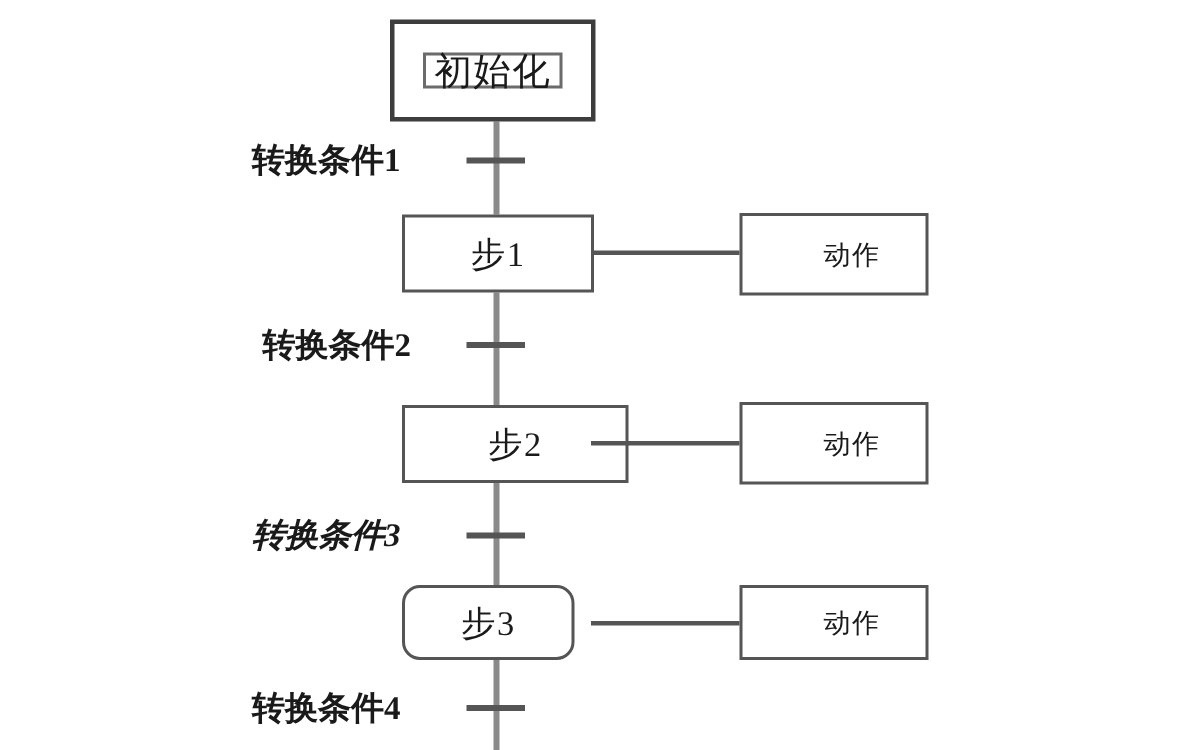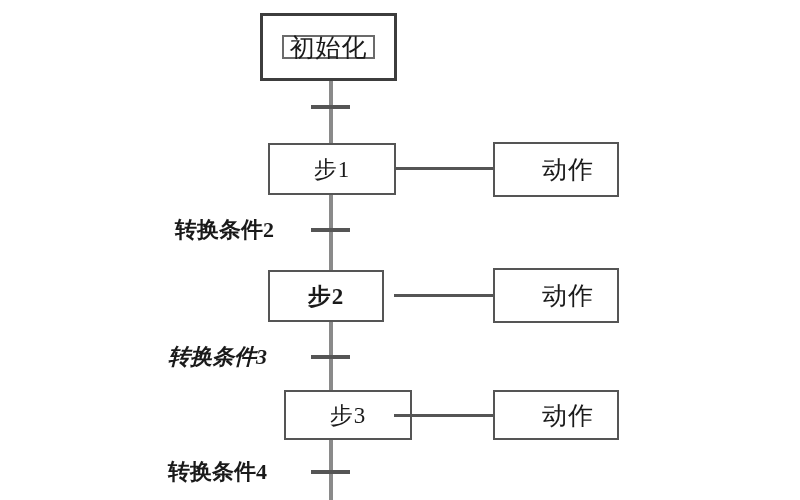--- a/index.html
+++ b/index.html
@@ -52,21 +52,21 @@
     border: 2px solid #6b6b6b;
     background: #ffffff;
     display: flex;
     align-items: center;
     justify-content: center;
     color: #1a1a1a;
     letter-spacing: 1px;
   }
 
   .step-box { font-size: 23px; }
-  .action-box { font-size: 25px; padding-left: 24px; }
+  .action-box { font-size: 18px; padding-left: 24px; }
   .init-inner { font-size: 25px; }
 
   
   .tick {
     position: absolute;
     height: 4px;
     background: #555555;
   }
 
   
@@ -96,45 +96,46 @@
   <div class="spine" style="top:193px; height:78px;"></div>
   <div class="spine" style="top:322px; height:70px;"></div>
   <div class="spine" style="top:438px; height:62px;"></div>
 
   <div class="init-outer" style="left:260px; top:13px; width:137px; height:68px;">
     <div class="init-inner">
       <span>初始化</span>
     </div>
   </div>
 
+  <div class="tlabel" style="left:168px; top:96px;">转换条件1</div>
   <div class="tick" style="left:311px; top:105px; width:39px;"></div>
 
   <div class="box step-box" style="left:268px; top:143px; width:128px; height:52px;">
     <span>步1</span>
   </div>
   <div class="hconn" style="left:394px; top:167px; width:101px;"></div>
   <div class="box action-box" style="left:493px; top:142px; width:126px; height:55px;">
     <span>动作</span>
   </div>
 
   <div class="tlabel" style="left:175px; top:219px;">转换条件2</div>
   <div class="tick" style="left:311px; top:228px; width:39px;"></div>
 
-  <div class="box step-box" style="left:268px; top:270px; width:116px; height:52px;font-weight:bold;">
+  <div class="box step-box" style="left:268px; top:270px; width:151px; height:52px;">
     <span>步2</span>
   </div>
   <div class="hconn" style="left:394px; top:294px; width:101px;"></div>
   <div class="box action-box" style="left:493px; top:268px; width:126px; height:55px;">
     <span>动作</span>
   </div>
 
   <div class="tlabel" style="left:168px; top:346px;font-style:italic;">转换条件3</div>
   <div class="tick" style="left:311px; top:355px; width:39px;"></div>
 
-  <div class="box step-box" style="left:284px; top:390px; width:128px; height:50px;">
+  <div class="box step-box" style="left:268px; top:390px; width:115px; height:50px;border-radius:12px;">
     <span>步3</span>
   </div>
   <div class="hconn" style="left:394px; top:414px; width:101px;"></div>
   <div class="box action-box" style="left:493px; top:390px; width:126px; height:50px;">
     <span>动作</span>
   </div>
 
   <div class="tlabel" style="left:168px; top:461px;text-align:right;">转换条件4</div>
   <div class="tick" style="left:311px; top:470px; width:39px;"></div>
 

